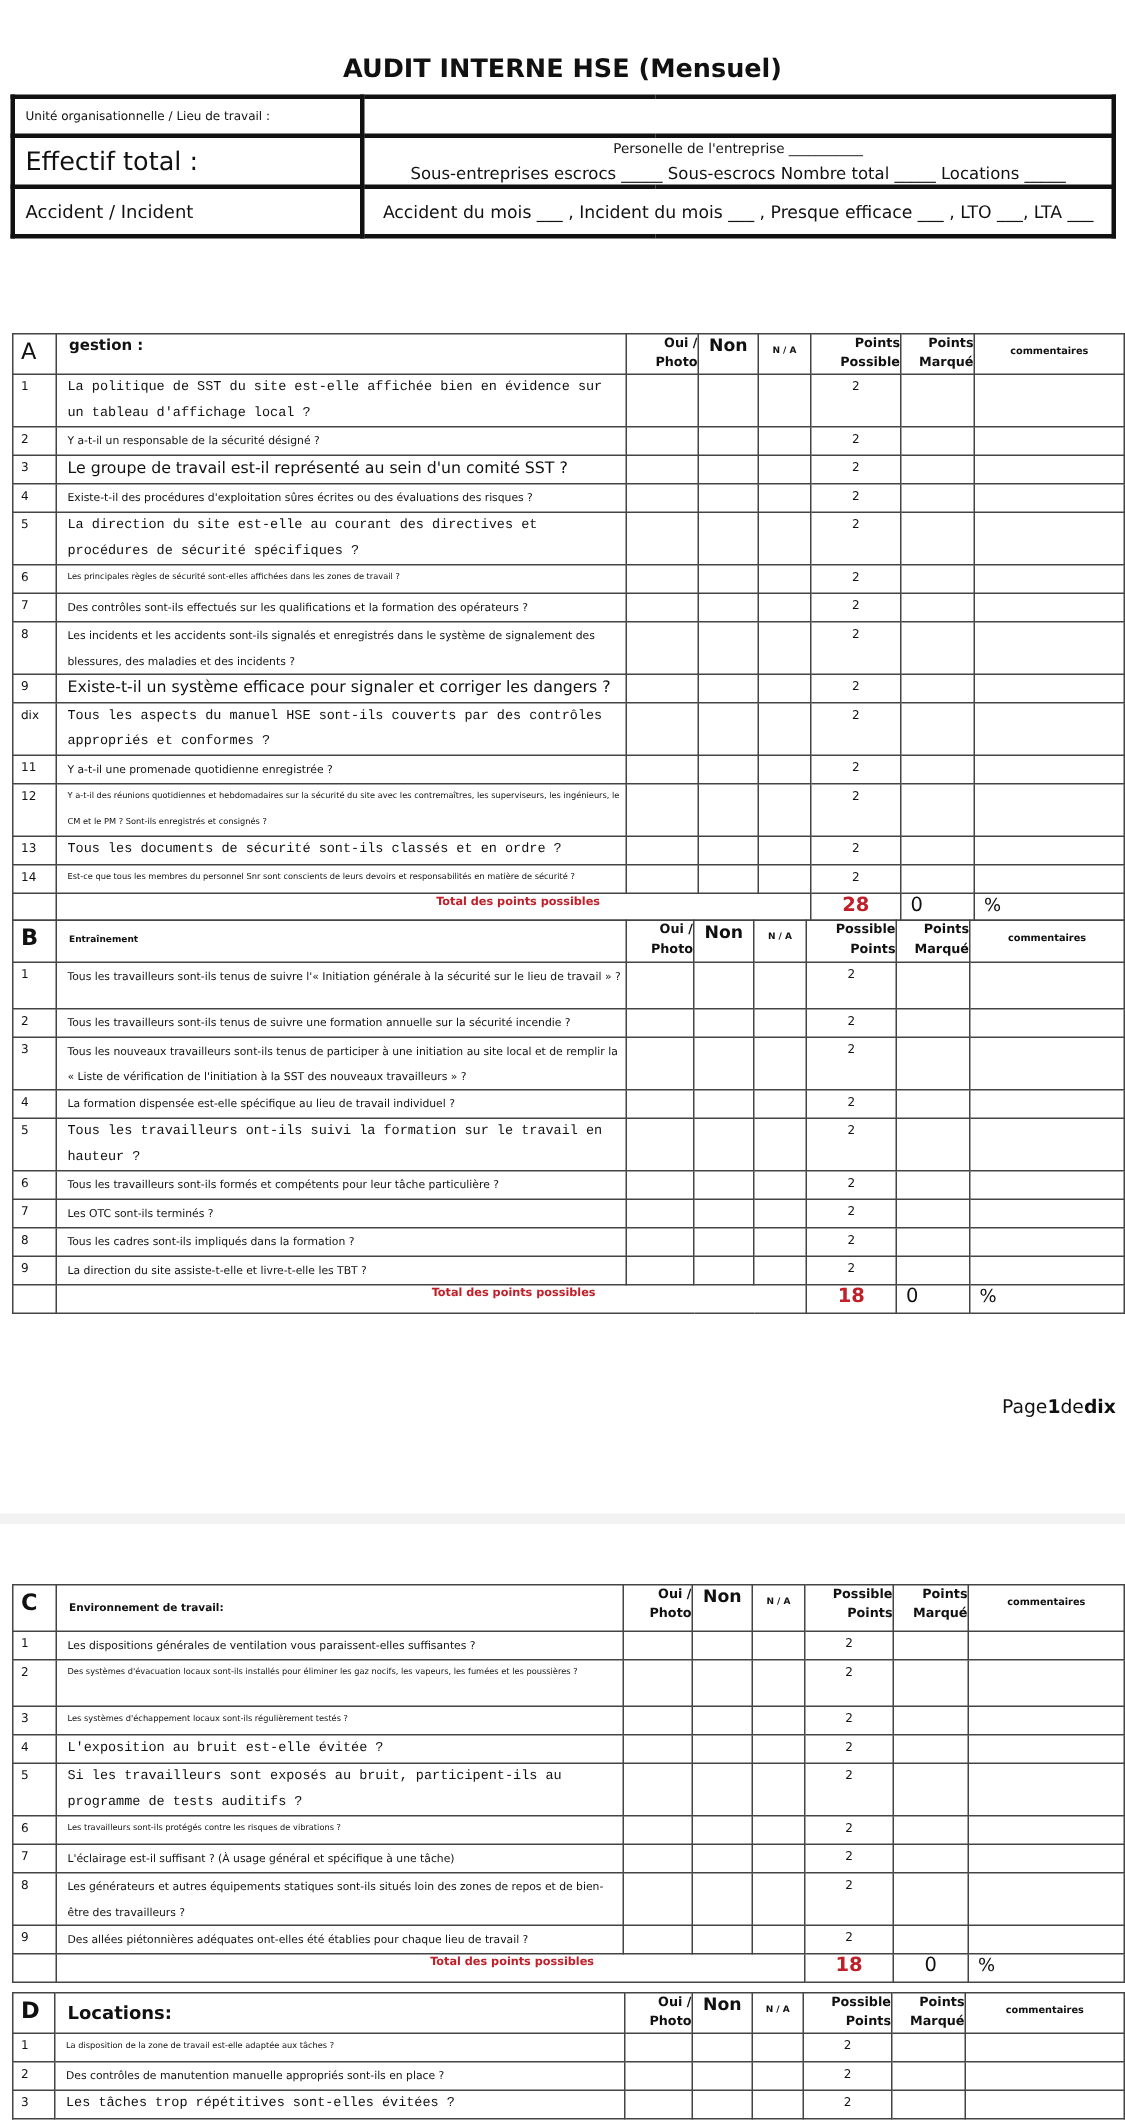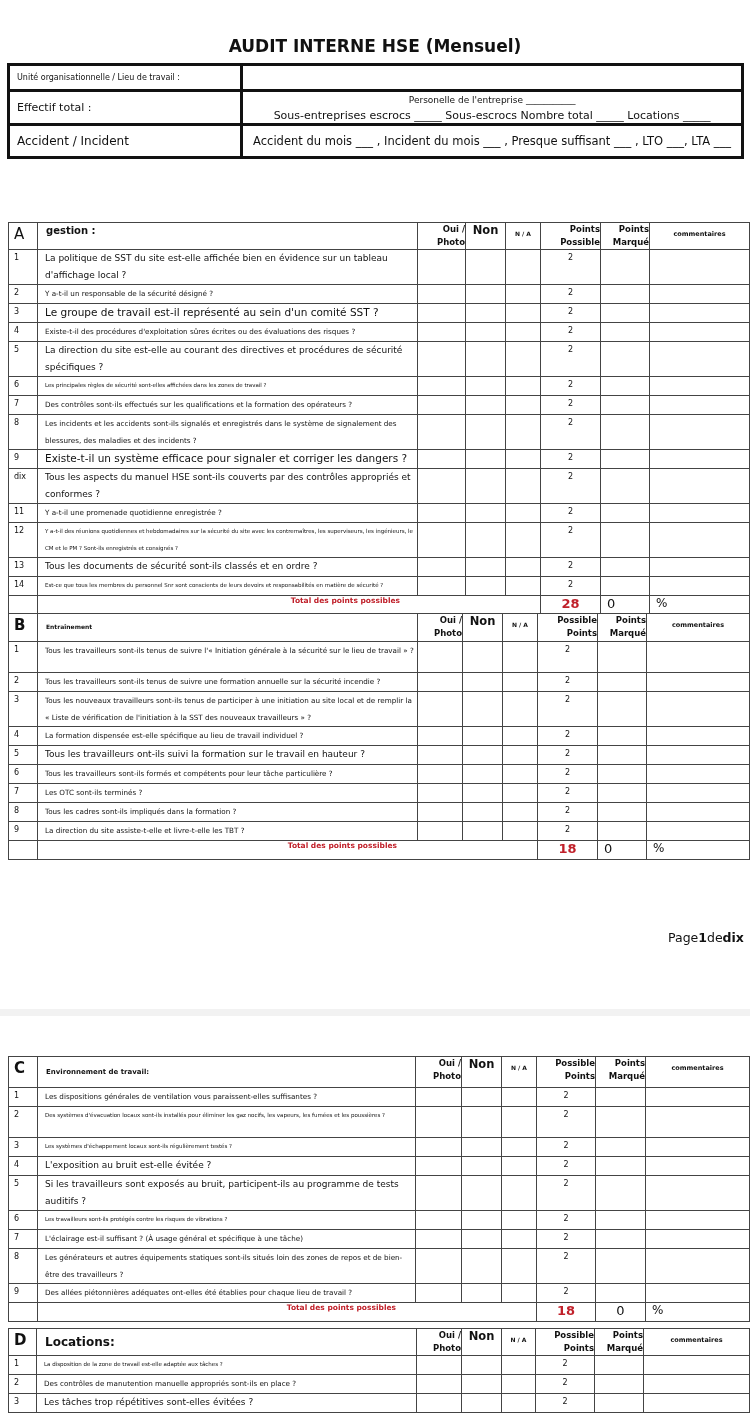--- a/index.html
+++ b/index.html
@@ -2,32 +2,32 @@
 <html><head>
 <meta charset="utf-8">
 <style>
   html, body { margin:0; padding:0; background:#ffffff; }
   body { width:750px; height:1416px; position:relative; overflow:hidden; font-family:"DejaVu Sans", sans-serif; color:#111; }
   .title { position:absolute; top:36px; left:0; width:750px; text-align:center; font-weight:bold; font-size:17px; font-family:"DejaVu Sans", sans-serif; }
   
   .info { position:absolute; left:7px; top:63px; width:737px; border-collapse:collapse; }
   .info td { border:3px solid #111; padding:0 7px; vertical-align:middle; }
   .info .lbl-small { font-size:8px; }
-  .info .lbl-big { font-size:11px; }
+  .info .lbl-big { font-size:17px; }
   .info .center { text-align:center; font-size:11px; line-height:15px; }
   .info .center .sm { font-size:9px; }
   
   table.audit { position:absolute; left:8px; width:741px; border-collapse:collapse; table-layout:fixed; }
   table.audit td { border:1px solid #444; padding:0; vertical-align:top; font-size:8px; }
   td.num { font-size:13px; padding-left:5px !important; line-height:15px; }
   td.q { padding-left:7px !important; line-height:17px; font-size:8px; }
   td.q.s1 { font-size:7.2px; }
   td.q.s2 { font-size:5.5px; }
   td.q.s3 { font-size:10.5px; }
-  td.q.s4 { font-size:9px; }
+  td.q.s4 { font-size:9px;font-family:Liberation Mono, monospace; }
   td.pts { text-align:center; font-size:13px; line-height:15px; }
   .hdr td { font-weight:bold; }
   .hdr .sec { font-size:15px; font-weight:normal; padding-left:5px !important; line-height:22px; }
   .hdr .sec.b { font-weight:bold; }
   .hdr .secname { font-size:10px; padding-left:8px !important; line-height:16px; }
   .hdr .secname.tiny { font-size:6px; line-height:26px; }
   .hdr .secname.big { font-size:12px; line-height:26px; }
   .hdr .h2 { text-align:right; font-size:8.5px; line-height:13px; }
   .hdr .hnon { text-align:center; font-size:11.5px; line-height:14px; }
   .hdr .hna { text-align:center; font-size:6px; line-height:22px; }
@@ -59,21 +59,21 @@
   </tr>
   <tr style="height:34px">
     <td class="lbl-big">Effectif total :</td>
     <td colspan="2" class="center">
       <div class="sm">Personelle de l'entreprise ___________</div>
       <div>Sous-entreprises escrocs _____ Sous-escrocs Nombre total _____ Locations _____</div>
     </td>
   </tr>
   <tr style="height:33px">
     <td class="lbl-big" style="font-size:12px">Accident / Incident</td>
-    <td colspan="2" class="center" style="font-size:11.5px">Accident du mois ___ , Incident du mois ___ , Presque suffisant ___ , LTO ___, LTA ___</td>
+    <td colspan="2" class="center" style="font-size:11.5px">Accident du mois ___ , Incident du mois ___ , Presque efficace ___ , LTO ___, LTA ___</td>
   </tr>
 </tbody>
   </table>
 
 <table class="audit" id="sec-A" style="top:222px">
   <colgroup>
     <col style="width:29px">
       <col style="width:380px">
       <col style="width:48px">
       <col style="width:40px">

